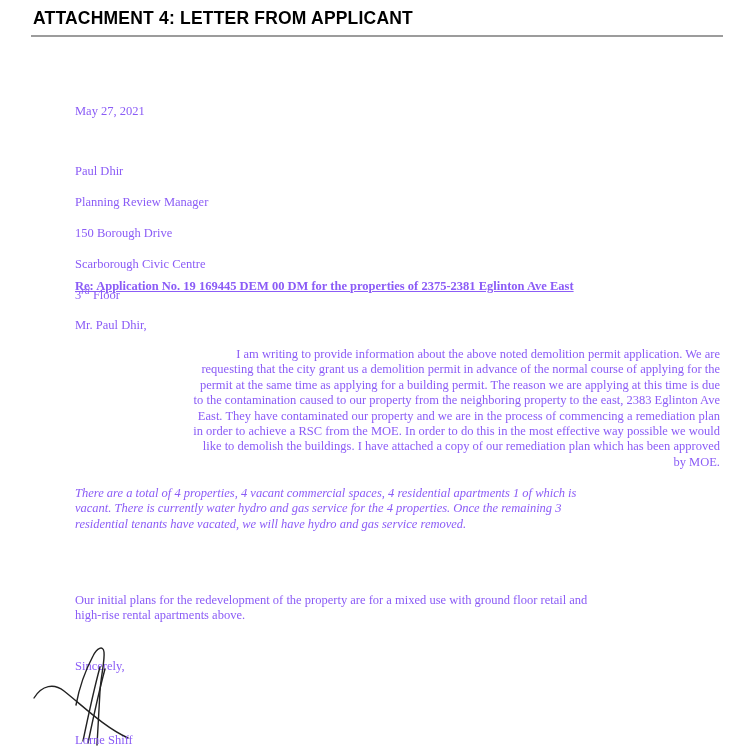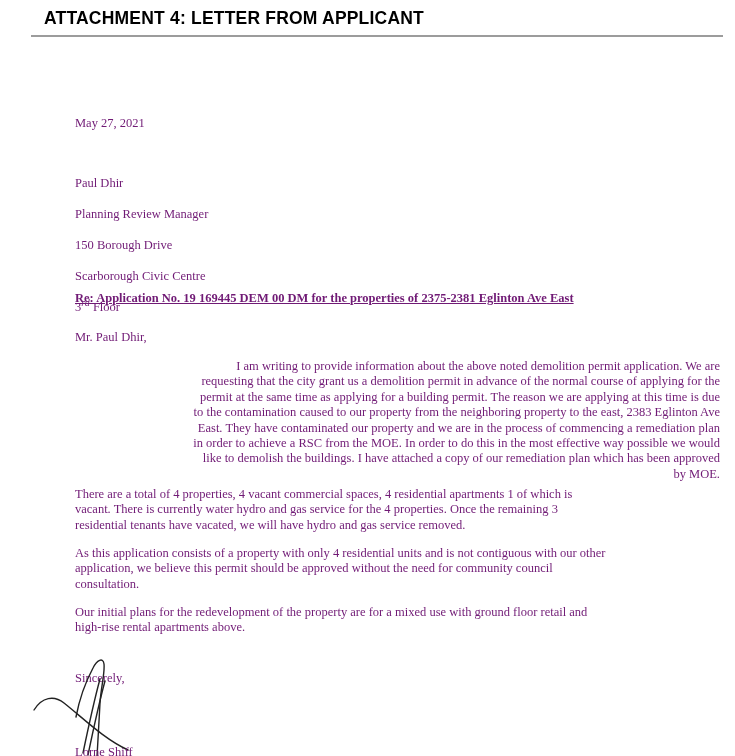--- a/index.html
+++ b/index.html
@@ -14,21 +14,21 @@
     font-family: "Liberation Serif", serif;
     overflow: hidden;
   }
   .page {
     position: absolute;
     inset: 0;
     background: #ffffff;
   }
   .attachment-title {
     position: absolute;
-    left: 44px;
+    left: 33px;
     top: 8px;
     margin: 0;
     font-family: "Liberation Sans", sans-serif;
     font-weight: bold;
     font-size: 17.5px;
     letter-spacing: 0.2px;
     color: #000000;
     white-space: nowrap;
   }
   .title-rule {
@@ -37,42 +37,41 @@
     top: 35px;
     width: 692px;
     height: 2px;
     background: #9c9c9c;
     border: none;
     margin: 0;
   }
   .letter {
     position: absolute;
     inset: 0;
-    color: #701a75;
+    color: #8b5cf6;
     font-size: 12.5px;
     line-height: 15.4px;
-    margin-top: 12px;
   }
   .letter .block {
     position: absolute;
     left: 75px;
     margin: 0;
     width: 645px;
     white-space: pre-line;
   }
   .date-line        { top: 104px; }
   .recipient-block  { top: 149px; }
   .subject-line {
     top: 279px;
     font-weight: bold;
     text-decoration: underline;
   }
   .salutation-line  { top: 318px; }
   .para-1           { top: 347px; text-align: right; }
-  .para-2           { top: 475px; }
+  .para-2           { top: 486px; font-style: italic; }
   .para-3           { top: 534px; }
   .para-4           { top: 593px; }
   .closing-line     { top: 659px; }
   .signer-line      { top: 733px; }
   .recipient-block div { white-space: normal; }
   .recipient-block sup {
     font-size: 10px;
     line-height: 0;
     font-style: italic;
   }
@@ -115,23 +114,20 @@
 to the contamination caused to our property from the neighboring property to the east, 2383 Eglinton Ave
 East. They have contaminated our property and we are in the process of commencing a remediation plan
 in order to achieve a RSC from the MOE. In order to do this in the most effective way possible we would
 like to demolish the buildings. I have attached a copy of our remediation plan which has been approved
 by MOE.</p>
 
     <p class="block para-2">There are a total of 4 properties, 4 vacant commercial spaces, 4 residential apartments 1 of which is
 vacant. There is currently water hydro and gas service for the 4 properties. Once the remaining 3
 residential tenants have vacated, we will have hydro and gas service removed.</p>
 
-    <p class="block para-3">As this application consists of a property with only 4 residential units and is not contiguous with our other
-application, we believe this permit should be approved without the need for community council
-consultation.</p>
 
     <p class="block para-4">Our initial plans for the redevelopment of the property are for a mixed use with ground floor retail and
 high-rise rental apartments above.</p>
 
     <p class="block closing-line">Sincerely,</p>
 
     <svg class="signature-svg" viewBox="0 0 118 108" xmlns="http://www.w3.org/2000/svg" fill="none" stroke="#222222" stroke-width="1.4" stroke-linecap="round">
       <path d="M 6 55 C 14 42 26 40 36 48 C 55 63 76 84 100 95"></path>
       <path d="M 55 98 C 60 74 66 46 72 24"></path>
       <path d="M 60 100 C 65 76 71 48 77 26"></path>

